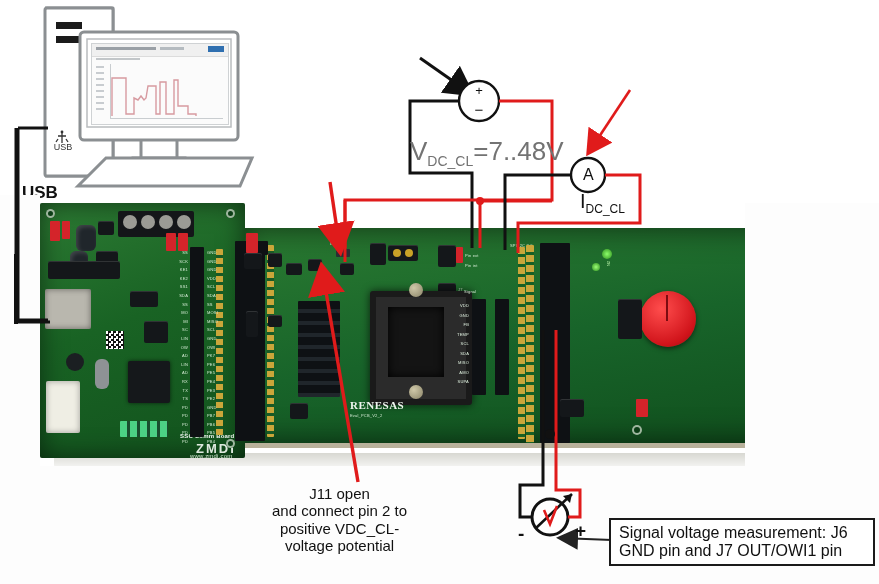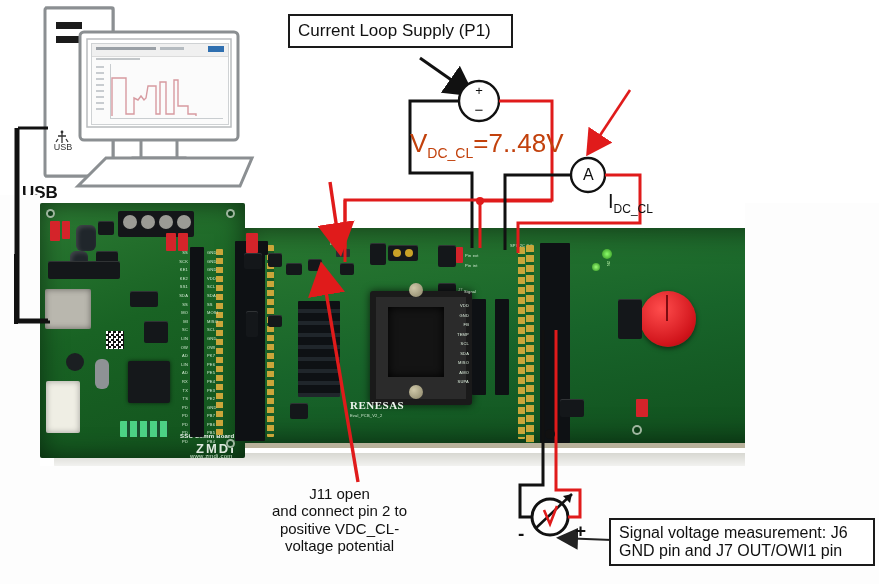--- a/index.html
+++ b/index.html
@@ -308,31 +308,28 @@
 
     <line x1="612" y1="540" x2="560" y2="538" stroke="#222" stroke-width="2" marker-end="url(#arrThin)"></line>
   </svg>
 
   <div style="position:absolute;left:518px;top:523px;font-size:19px;font-weight:bold;color:#111;">-</div>
   <div style="position:absolute;left:575px;top:520px;font-size:19px;font-weight:bold;color:#111;">+</div>
   <div style="position:absolute;left:544px;top:507px;font-size:15px;color:#e01b1b;opacity:0;">V</div>
 
   <div style="position:absolute;left:583px;top:166px;font-size:16px;color:#111;">A</div>
 
-  <div style="position:absolute;left:608px;top:190px;font-size:20px;color:#111;white-space:nowrap;">
+  <div style="position:absolute;left:580px;top:190px;font-size:20px;color:#111;white-space:nowrap;">
     <span>I</span><sub style="font-size:12px;">DC_CL</sub>
   </div>
 
-  <div style="position:absolute;left:410px;top:128px;font-size:26px;color:#c2410c;white-space:nowrap;">
+  <div style="position:absolute;left:410px;top:136px;font-size:26px;color:#737373;white-space:nowrap;">
     <span>V</span><sub style="font-size:14px;">DC_CL</sub><span>=7..48V</span>
   </div>
 
-  <div class="callout f17" style="left:288px;top:14px;width:225px;height:34px;">
-    <span>Current Loop Supply (P1)</span>
-  </div>
 
 
 
   <div class="callout noborder f15" style="left:272px;top:485px;width:180px;height:78px;
               align-items:flex-start;padding:0;">
     <span>J11 open
 and connect pin 2 to
 positive VDC_CL-
 voltage potential</span>
   </div>

